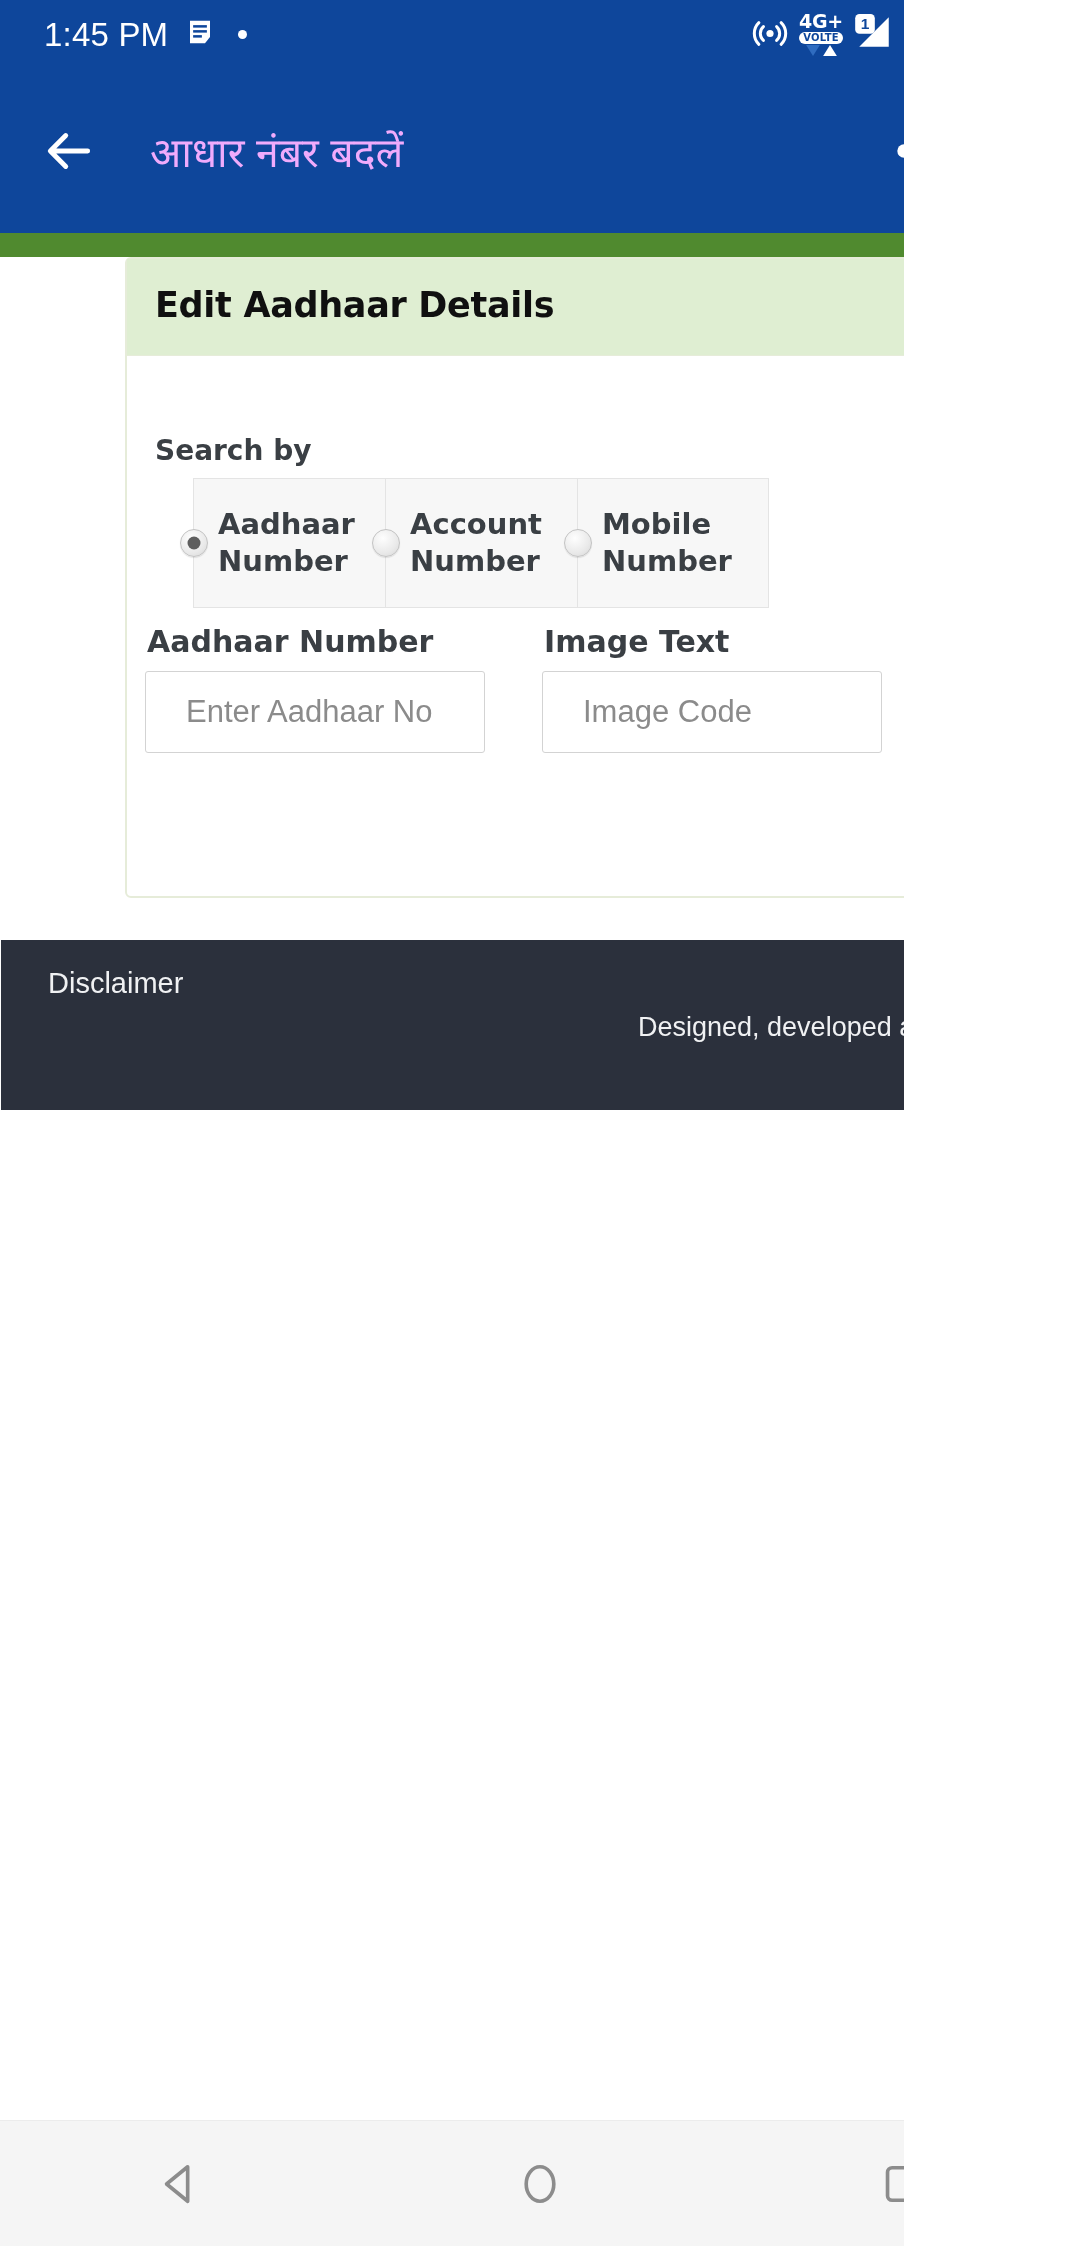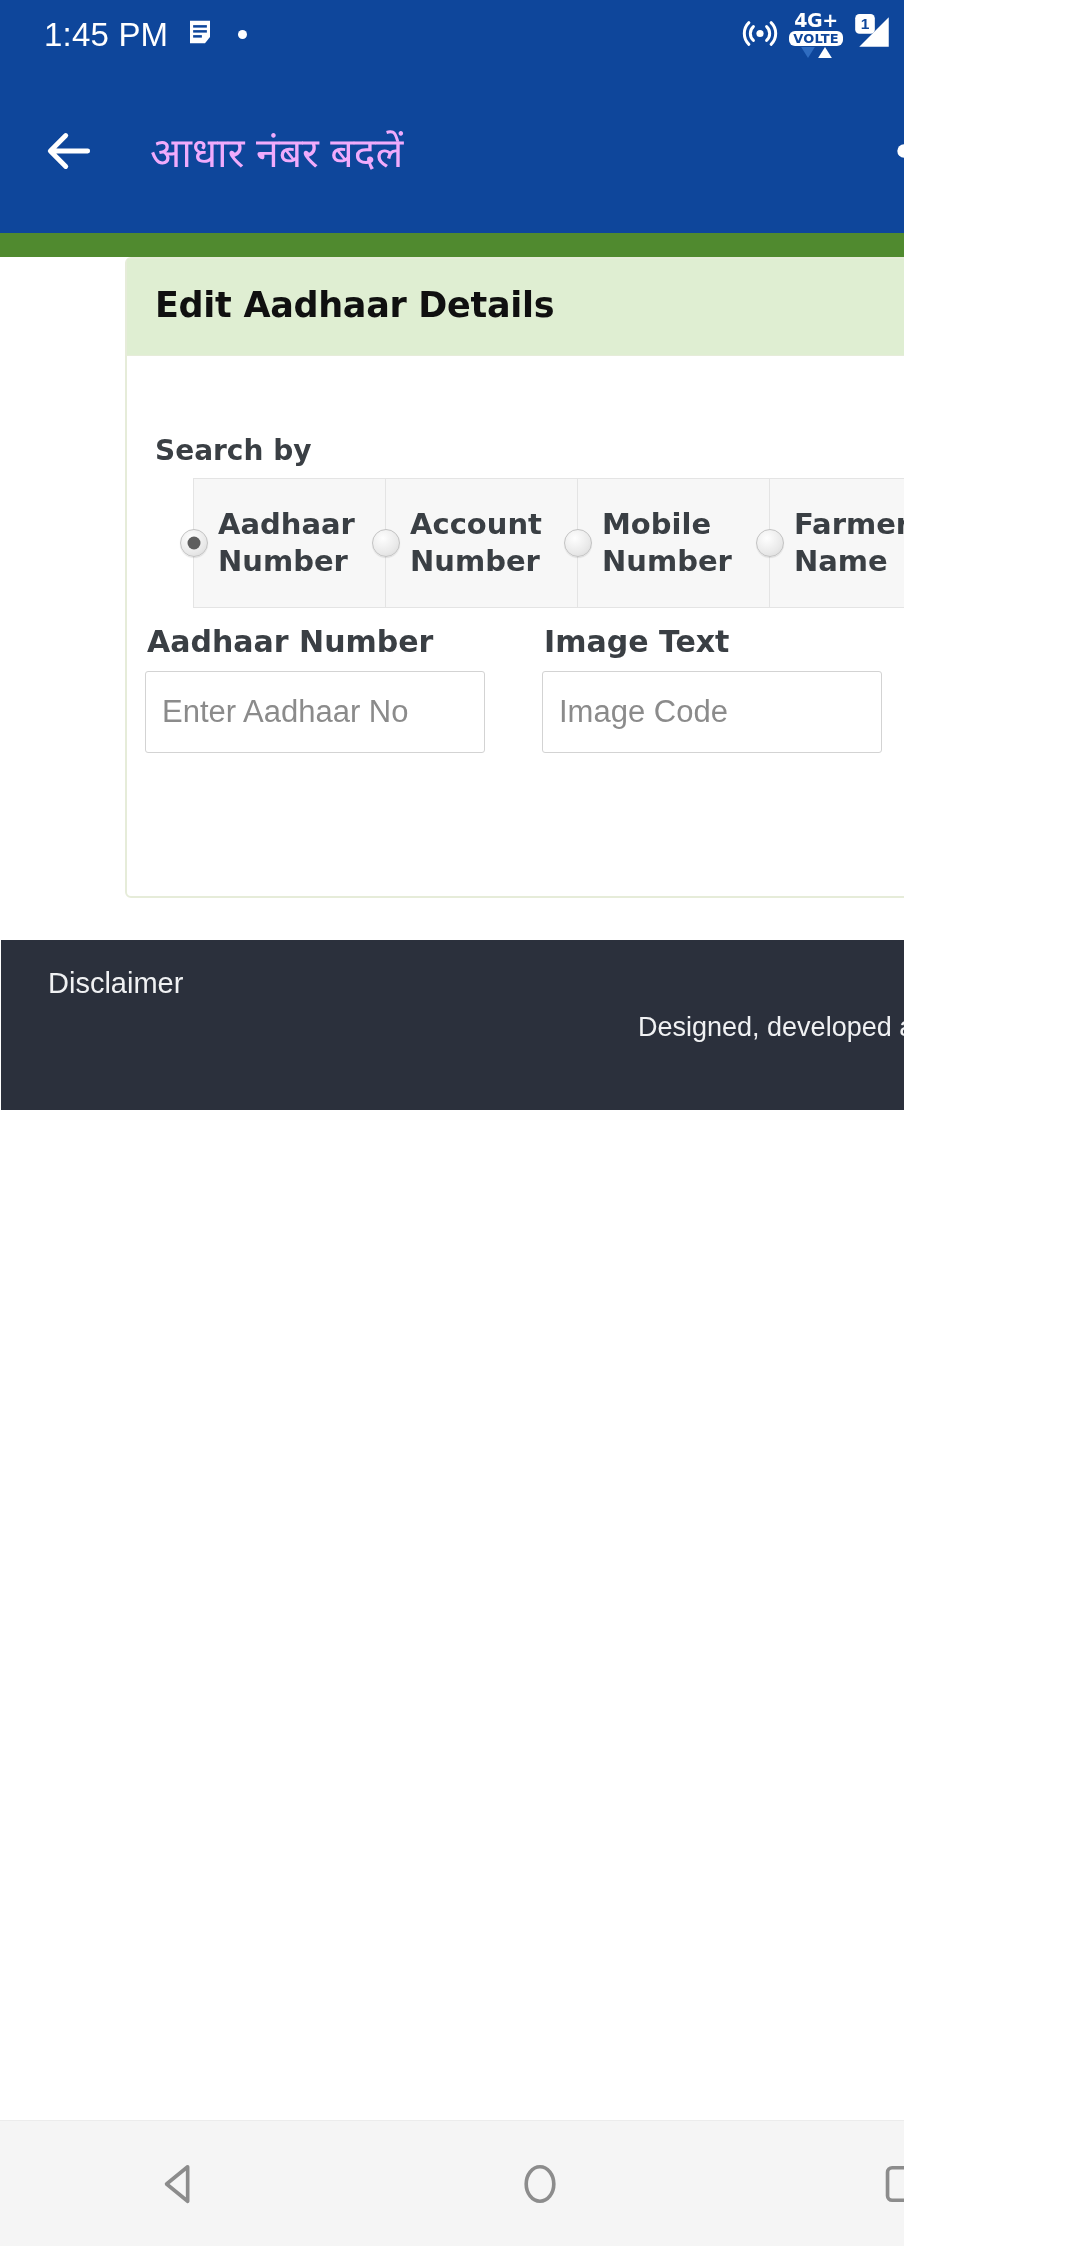--- a/index.html
+++ b/index.html
@@ -33,21 +33,21 @@
   .sb-dot { width: 9px; height: 9px; border-radius: 50%; background: #fff; display:inline-block; margin-left: 6px;}
   .sb-spacer { flex: 1 1 auto; }
   .sb-right { display: flex; align-items: center; gap: 11px; }
   .sb-batt-pct {
     color: #fff; font-size: 33px; font-weight: 600; line-height: 1;
     font-family: "Liberation Sans", sans-serif; margin-left: 1px;
   }
   .volte-wrap { display:flex; flex-direction:column; align-items:center; justify-content:center; line-height:1; }
   .volte-top { color:#fff; font-size:19px; font-weight:700; letter-spacing:-.3px; }
   .volte-box {
-    color:#0e469b; background:#fff; font-size:13px; font-weight:700;
+    color:#0e469b; background:#fff; font-size:10px; font-weight:700;
     border-radius:6px; padding:1px 4px; margin-top:1px; letter-spacing:.2px;
   }
   .volte-arrows { display:flex; gap:3px; margin-top:1px; }
 
   
   .appbar {
     position: absolute; top: 68px; left: 0;
     width: 1080px; height: 165px;
     background: #0e469b;
     display: flex; align-items: center;
@@ -138,21 +138,21 @@
   .field { display: flex; flex-direction: column; }
   .field-label {
     font-size: 30px; font-weight: 700; color: #3a3f44;
     margin-bottom: 12px; margin-left: 2px;
     font-family: "DejaVu Sans", sans-serif;
   }
   .field-input {
     width: 340px; height: 82px;
     border: 1px solid #d3d3d3; border-radius: 3px;
     background: #ffffff; outline: none;
-    padding: 0 16px;
+    padding: 0 40px;
     font-size: 31px; color: #222;
     font-family: "Liberation Sans", sans-serif;
   }
   .field-input::placeholder { color: #8b8b8b; }
   .field.image-text { margin-left: 57px; }
   .field.image-text .field-input { width: 340px; }
 
   .captcha-wrap { margin-left: 58px; margin-top: 46px; }
   .captcha {
     width: 200px; height: 70px;
@@ -333,24 +333,20 @@
             <span class="radio-text">Aadhaar Number</span>
           </label>
           <label class="radio-cell">
             <span class="radio-dot"></span>
             <span class="radio-text">Account Number</span>
           </label>
           <label class="radio-cell">
             <span class="radio-dot"></span>
             <span class="radio-text">Mobile Number</span>
           </label>
-          <label class="radio-cell">
-            <span class="radio-dot"></span>
-            <span class="radio-text">Farmer Name</span>
-          </label>
         </div>
 
         <div class="fields-row">
           <div class="field">
             <span class="field-label">Aadhaar Number</span>
             <input class="field-input" type="text" placeholder="Enter Aadhaar No" style="">
           </div>
 
           <div class="field image-text">
             <span class="field-label">Image Text</span>

